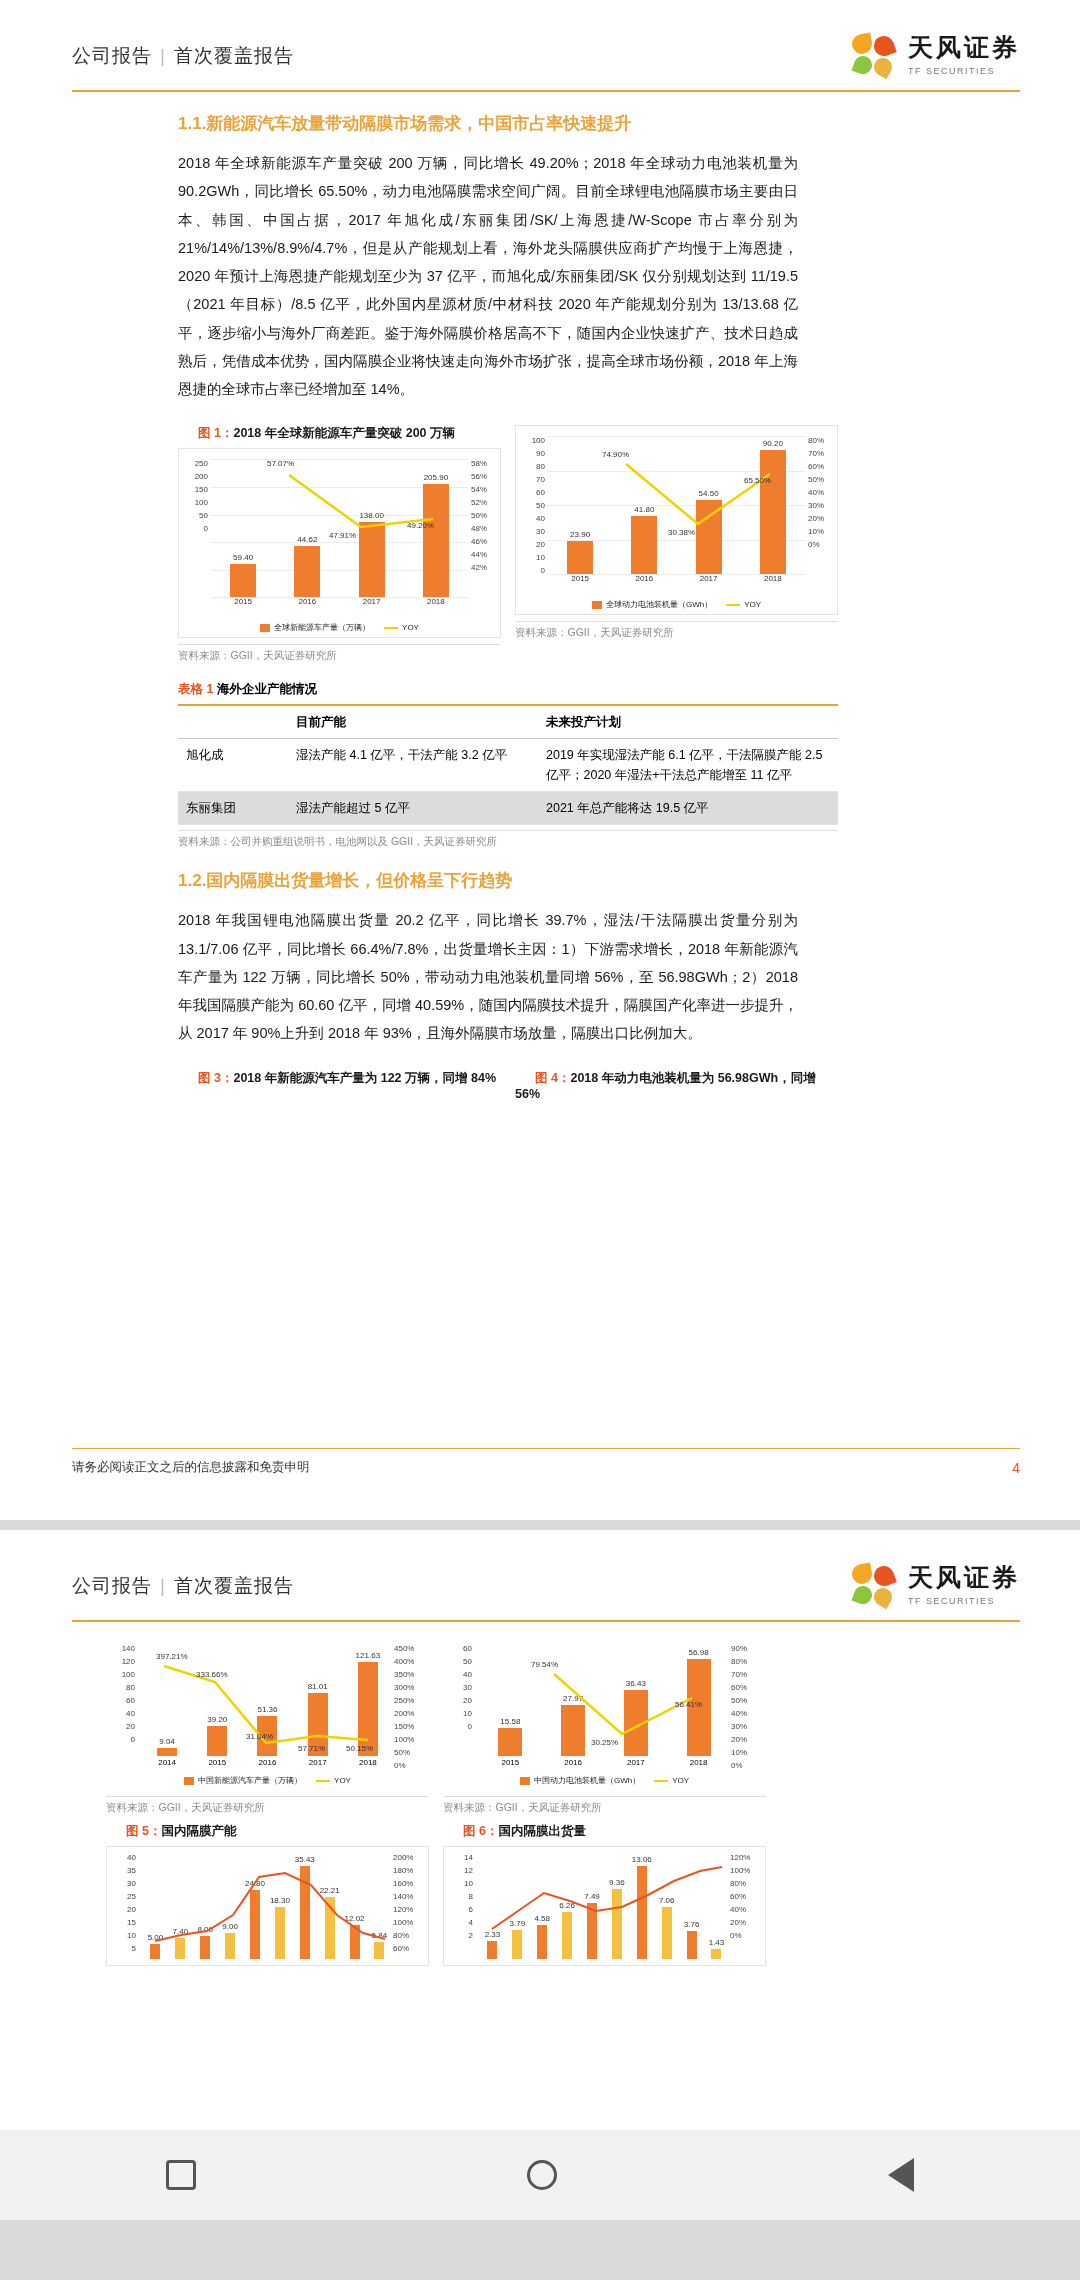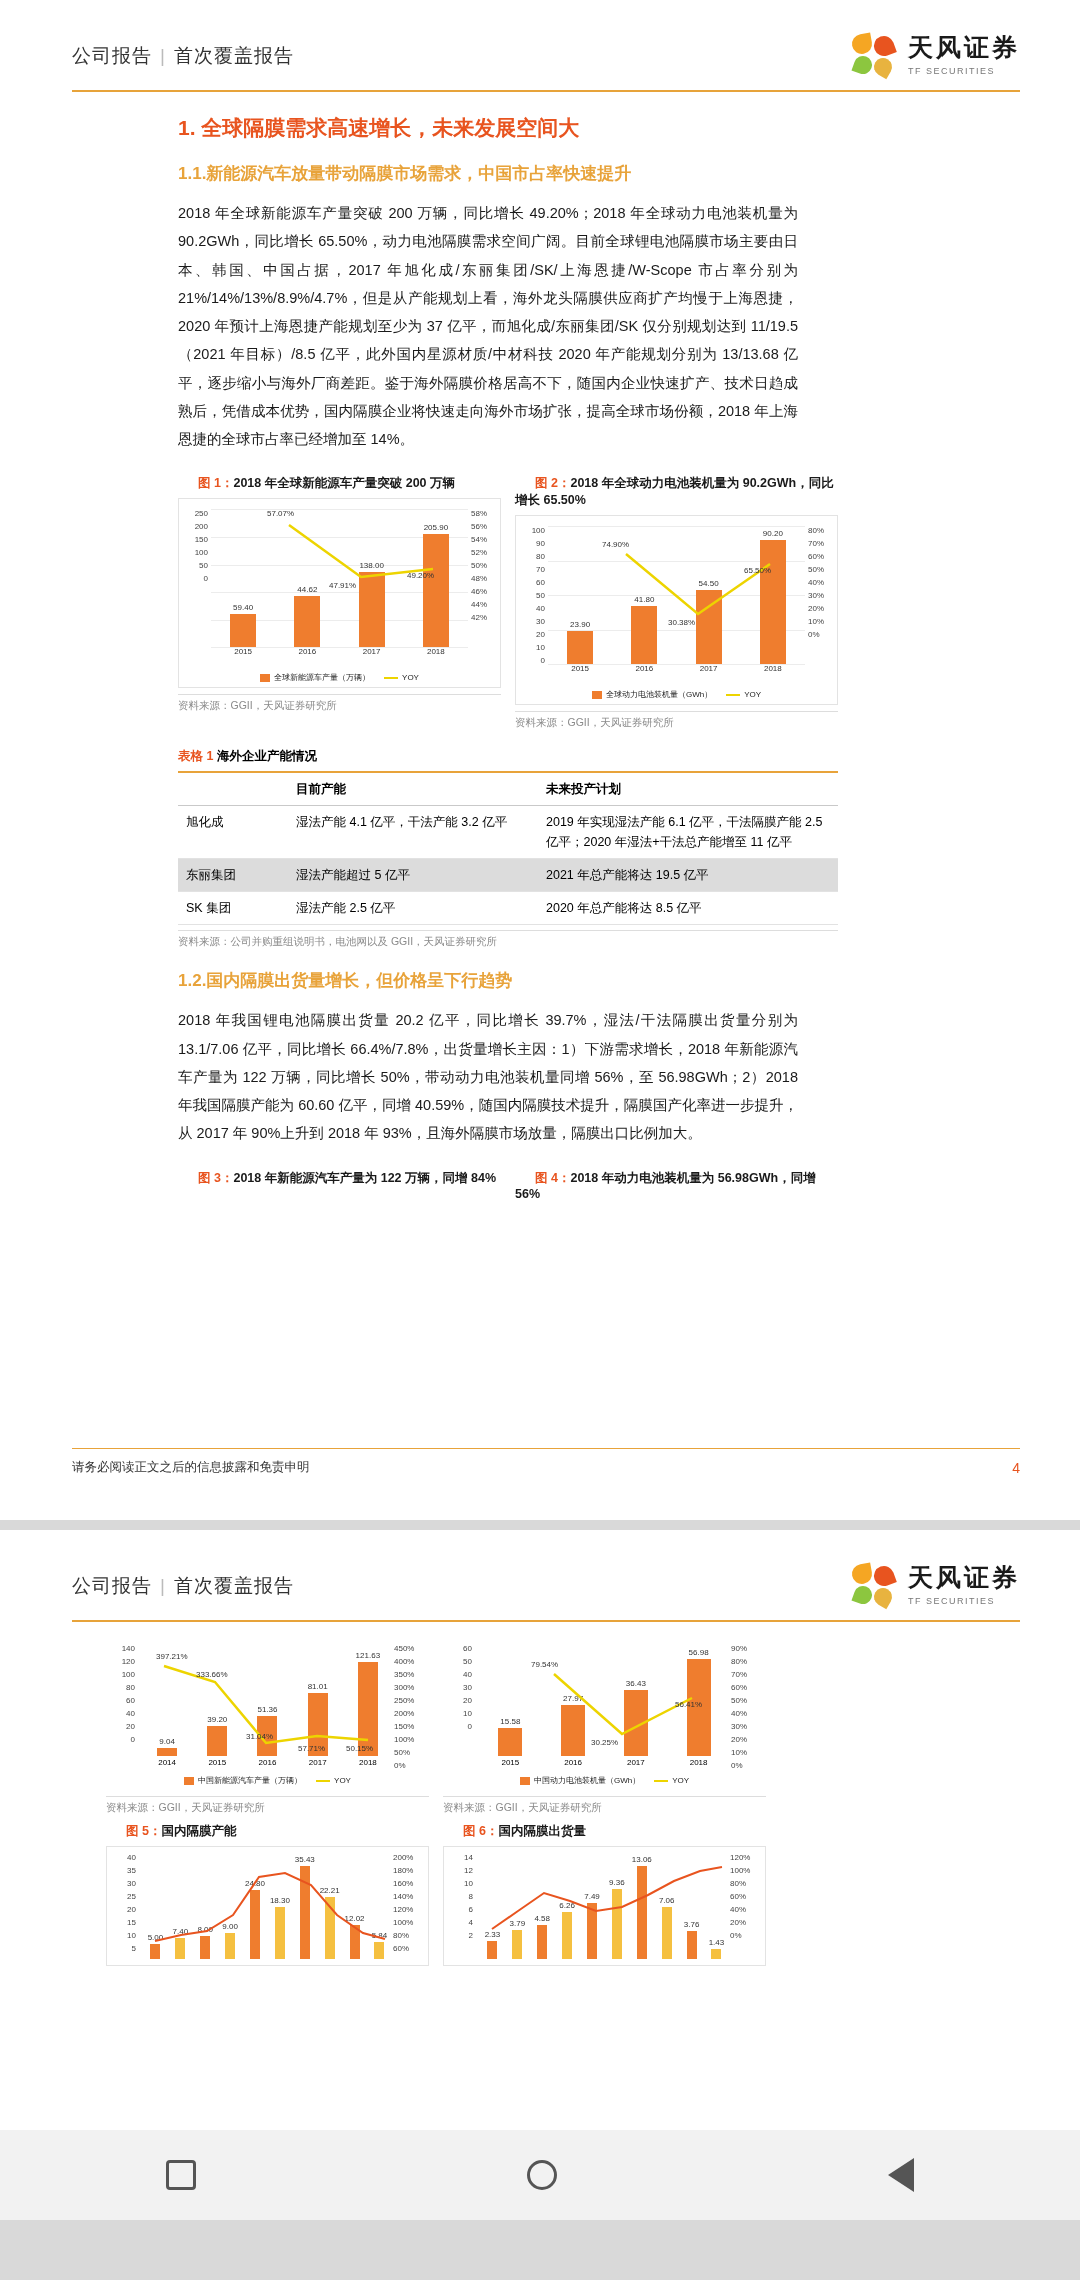--- a/index.html
+++ b/index.html
@@ -137,21 +137,20 @@
       </span>
       <span class="logo-text">
         <span class="logo-cn">天风证券</span><br>
         <span class="logo-en">TF SECURITIES</span>
       </span>
     </div>
   </div>
   <div class="hdr-rule"></div>
 
   <div class="content">
-    <div class="h1">1. 全球隔膜需求高速增长，未来发展空间大</div>
     <div class="h2">1.1.新能源汽车放量带动隔膜市场需求，中国市占率快速提升</div>
     <div class="para">2018 年全球新能源车产量突破 200 万辆，同比增长 49.20%；2018 年全球动力电池装机量为 90.2GWh，同比增长 65.50%，动力电池隔膜需求空间广阔。目前全球锂电池隔膜市场主要由日本、韩国、中国占据，2017 年旭化成/东丽集团/SK/上海恩捷/W-Scope 市占率分别为 21%/14%/13%/8.9%/4.7%，但是从产能规划上看，海外龙头隔膜供应商扩产均慢于上海恩捷，2020 年预计上海恩捷产能规划至少为 37 亿平，而旭化成/东丽集团/SK 仅分别规划达到 11/19.5（2021 年目标）/8.5 亿平，此外国内星源材质/中材科技 2020 年产能规划分别为 13/13.68 亿平，逐步缩小与海外厂商差距。鉴于海外隔膜价格居高不下，随国内企业快速扩产、技术日趋成熟后，凭借成本优势，国内隔膜企业将快速走向海外市场扩张，提高全球市场份额，2018 年上海恩捷的全球市占率已经增加至 14%。</div>
 
     <div class="fig-row">
 
       <div class="fig">
         <div class="fig-cap">
           <span class="lead">图 1：</span><span>2018 年全球新能源车产量突破 200 万辆</span>
         </div>
         <div class="chart-box">
@@ -214,23 +213,20 @@
           </div>
           <div class="legend">
             <span class="lg"><i class="sw-bar"></i>全球新能源车产量（万辆）</span>
             <span class="lg"><i class="sw-line"></i>YOY</span>
           </div>
         </div>
         <div class="src">资料来源：GGII，天风证券研究所</div>
       </div>
 
       <div class="fig">
-        <div class="fig-cap">
-          <span class="lead">图 2：</span><span>2018 年全球动力电池装机量为 90.2GWh，同比增长 65.50%</span>
-        </div>
         <div class="chart-box">
           <div class="axis-l">
             <div>100</div>
               <div>90</div>
               <div>80</div>
               <div>70</div>
               <div>60</div>
               <div>50</div>
               <div>40</div>
               <div>30</div>
@@ -311,25 +307,20 @@
         <tr>
           <td>旭化成</td>
           <td>湿法产能 4.1 亿平，干法产能 3.2 亿平</td>
           <td>2019 年实现湿法产能 6.1 亿平，干法隔膜产能 2.5 亿平；2020 年湿法+干法总产能增至 11 亿平</td>
         </tr>
         <tr class="alt">
           <td>东丽集团</td>
           <td>湿法产能超过 5 亿平</td>
           <td>2021 年总产能将达 19.5 亿平</td>
         </tr>
-        <tr>
-          <td>SK 集团</td>
-          <td>湿法产能 2.5 亿平</td>
-          <td>2020 年总产能将达 8.5 亿平</td>
-        </tr>
       </tbody>
     </table>
     <div class="tbl-src">资料来源：公司并购重组说明书，电池网以及 GGII，天风证券研究所</div>
 
     <div class="h2">1.2.国内隔膜出货量增长，但价格呈下行趋势</div>
     <div class="para">2018 年我国锂电池隔膜出货量 20.2 亿平，同比增长 39.7%，湿法/干法隔膜出货量分别为 13.1/7.06 亿平，同比增长 66.4%/7.8%，出货量增长主因：1）下游需求增长，2018 年新能源汽车产量为 122 万辆，同比增长 50%，带动动力电池装机量同增 56%，至 56.98GWh；2）2018 年我国隔膜产能为 60.60 亿平，同增 40.59%，随国内隔膜技术提升，隔膜国产化率进一步提升，从 2017 年 90%上升到 2018 年 93%，且海外隔膜市场放量，隔膜出口比例加大。</div>
 
     <div class="fig-row">
       <div class="fig">
         <div class="fig-cap">

